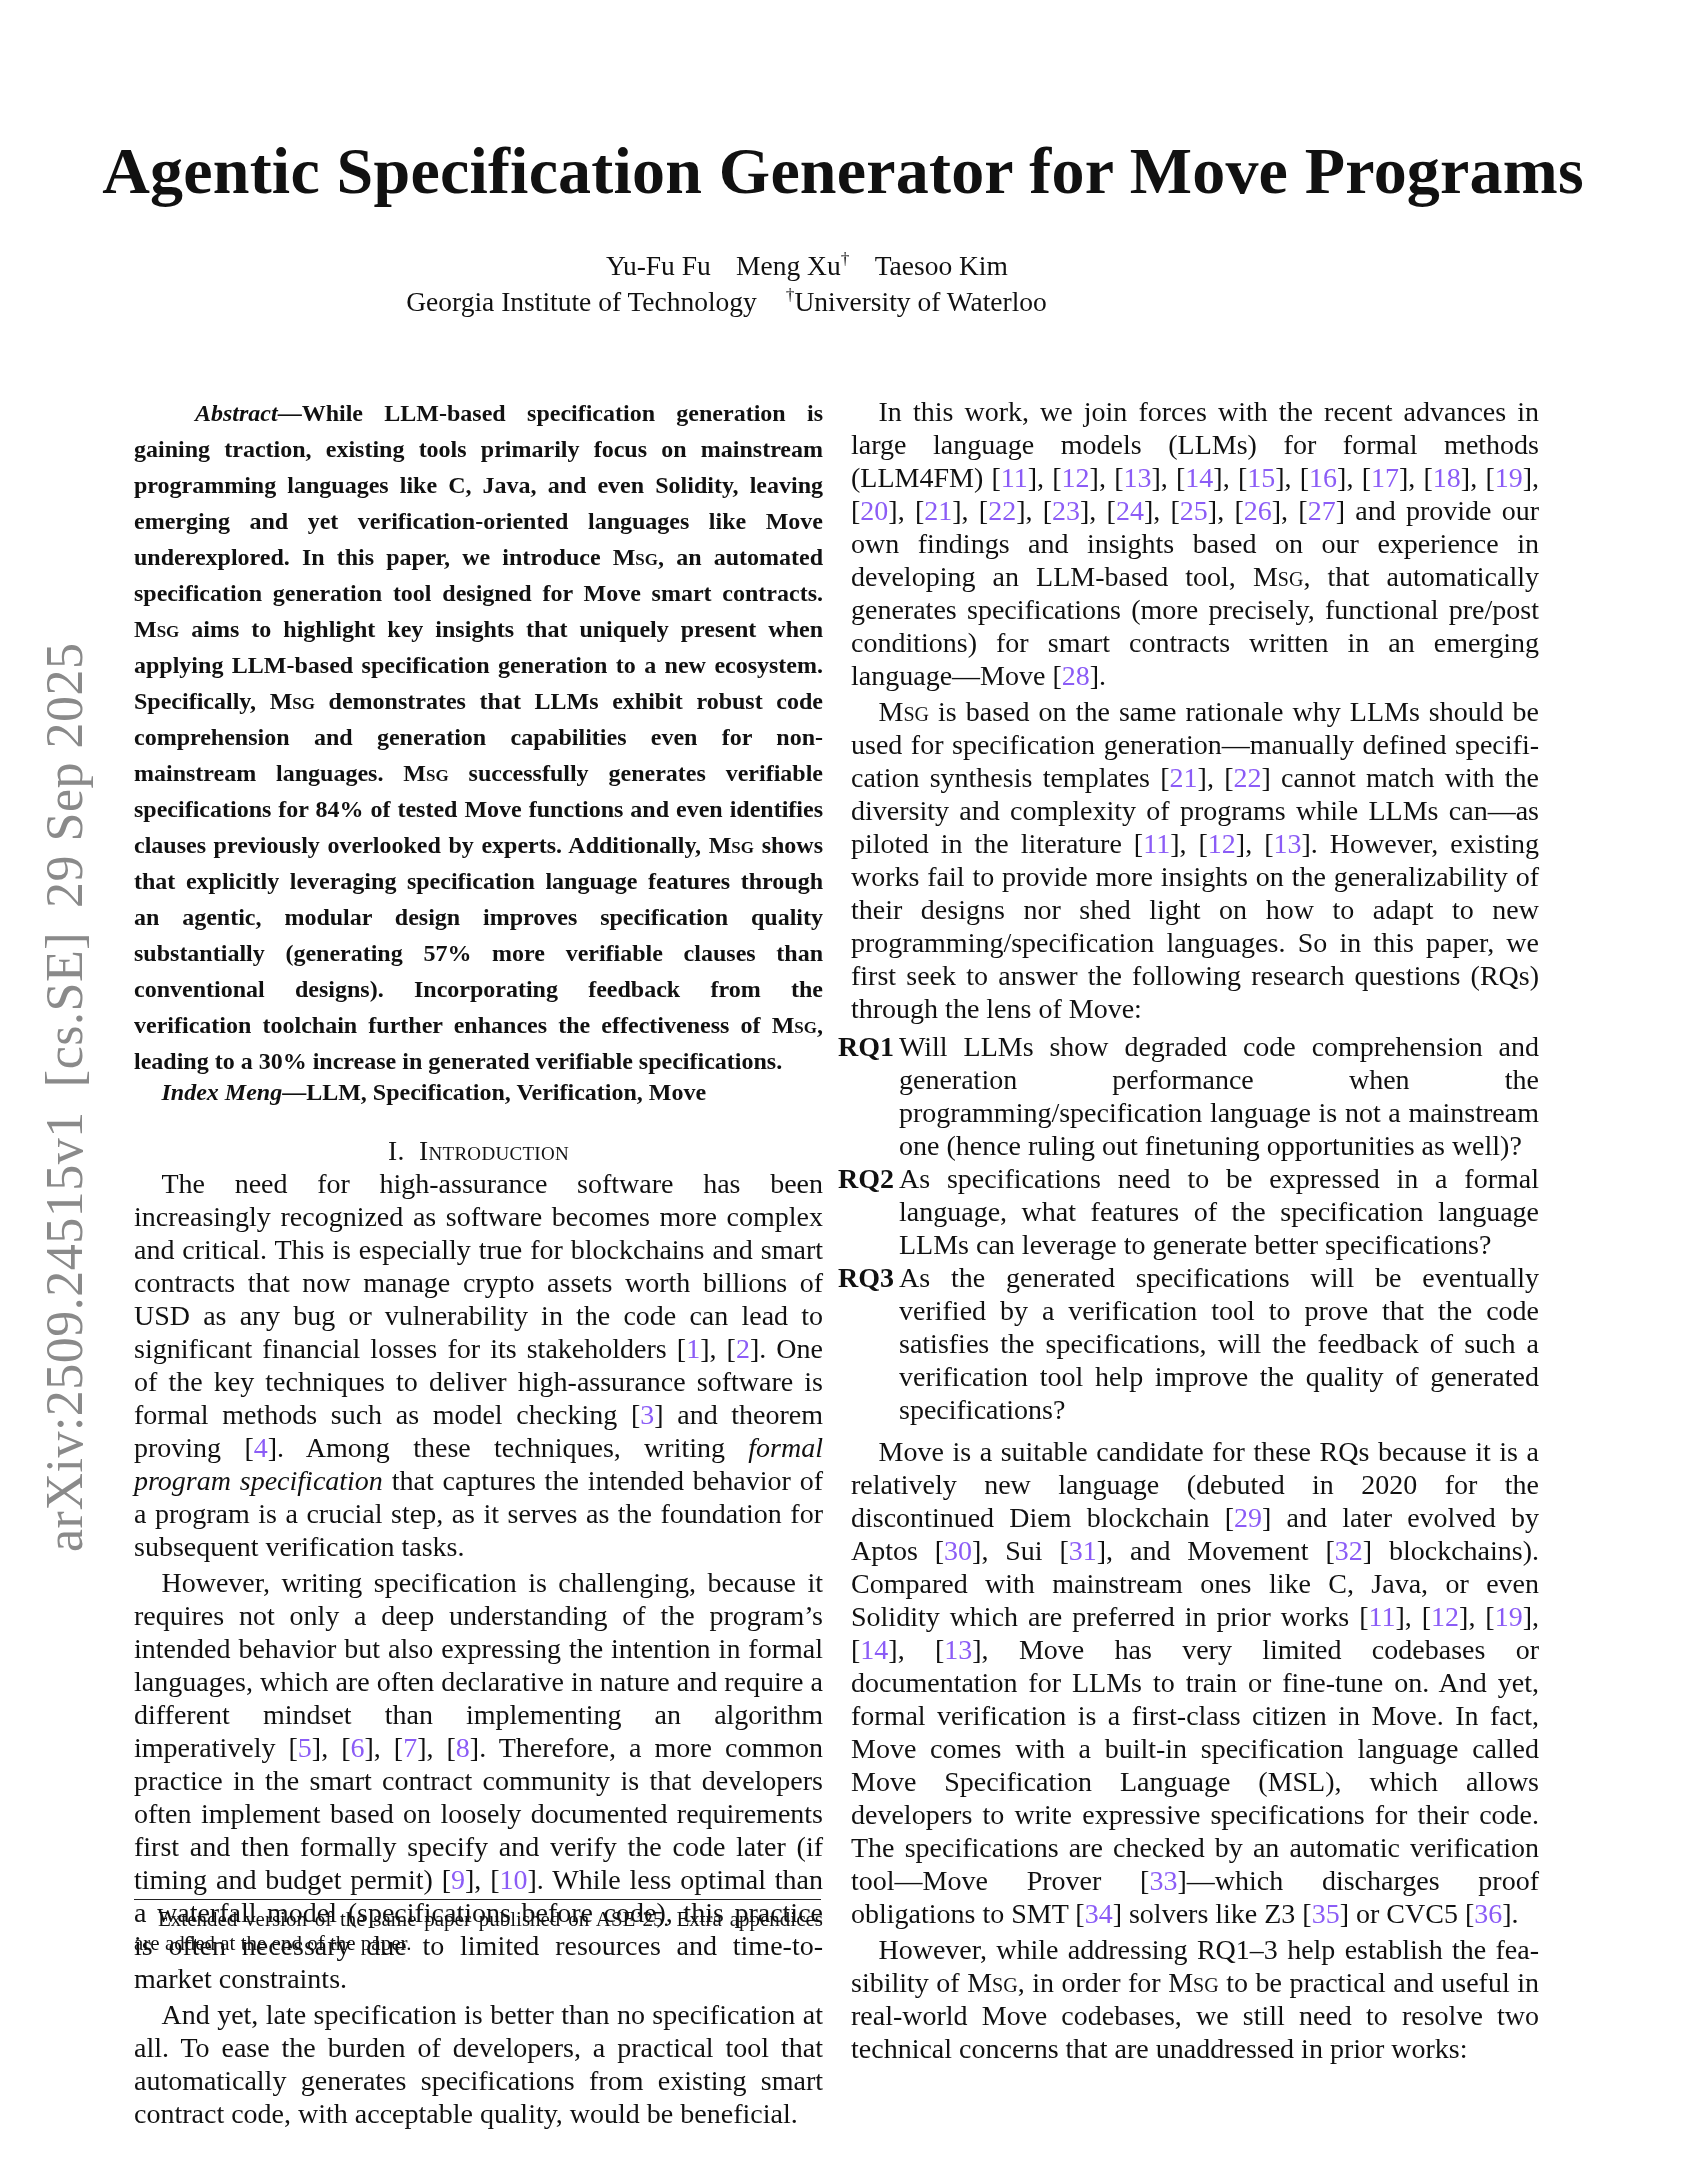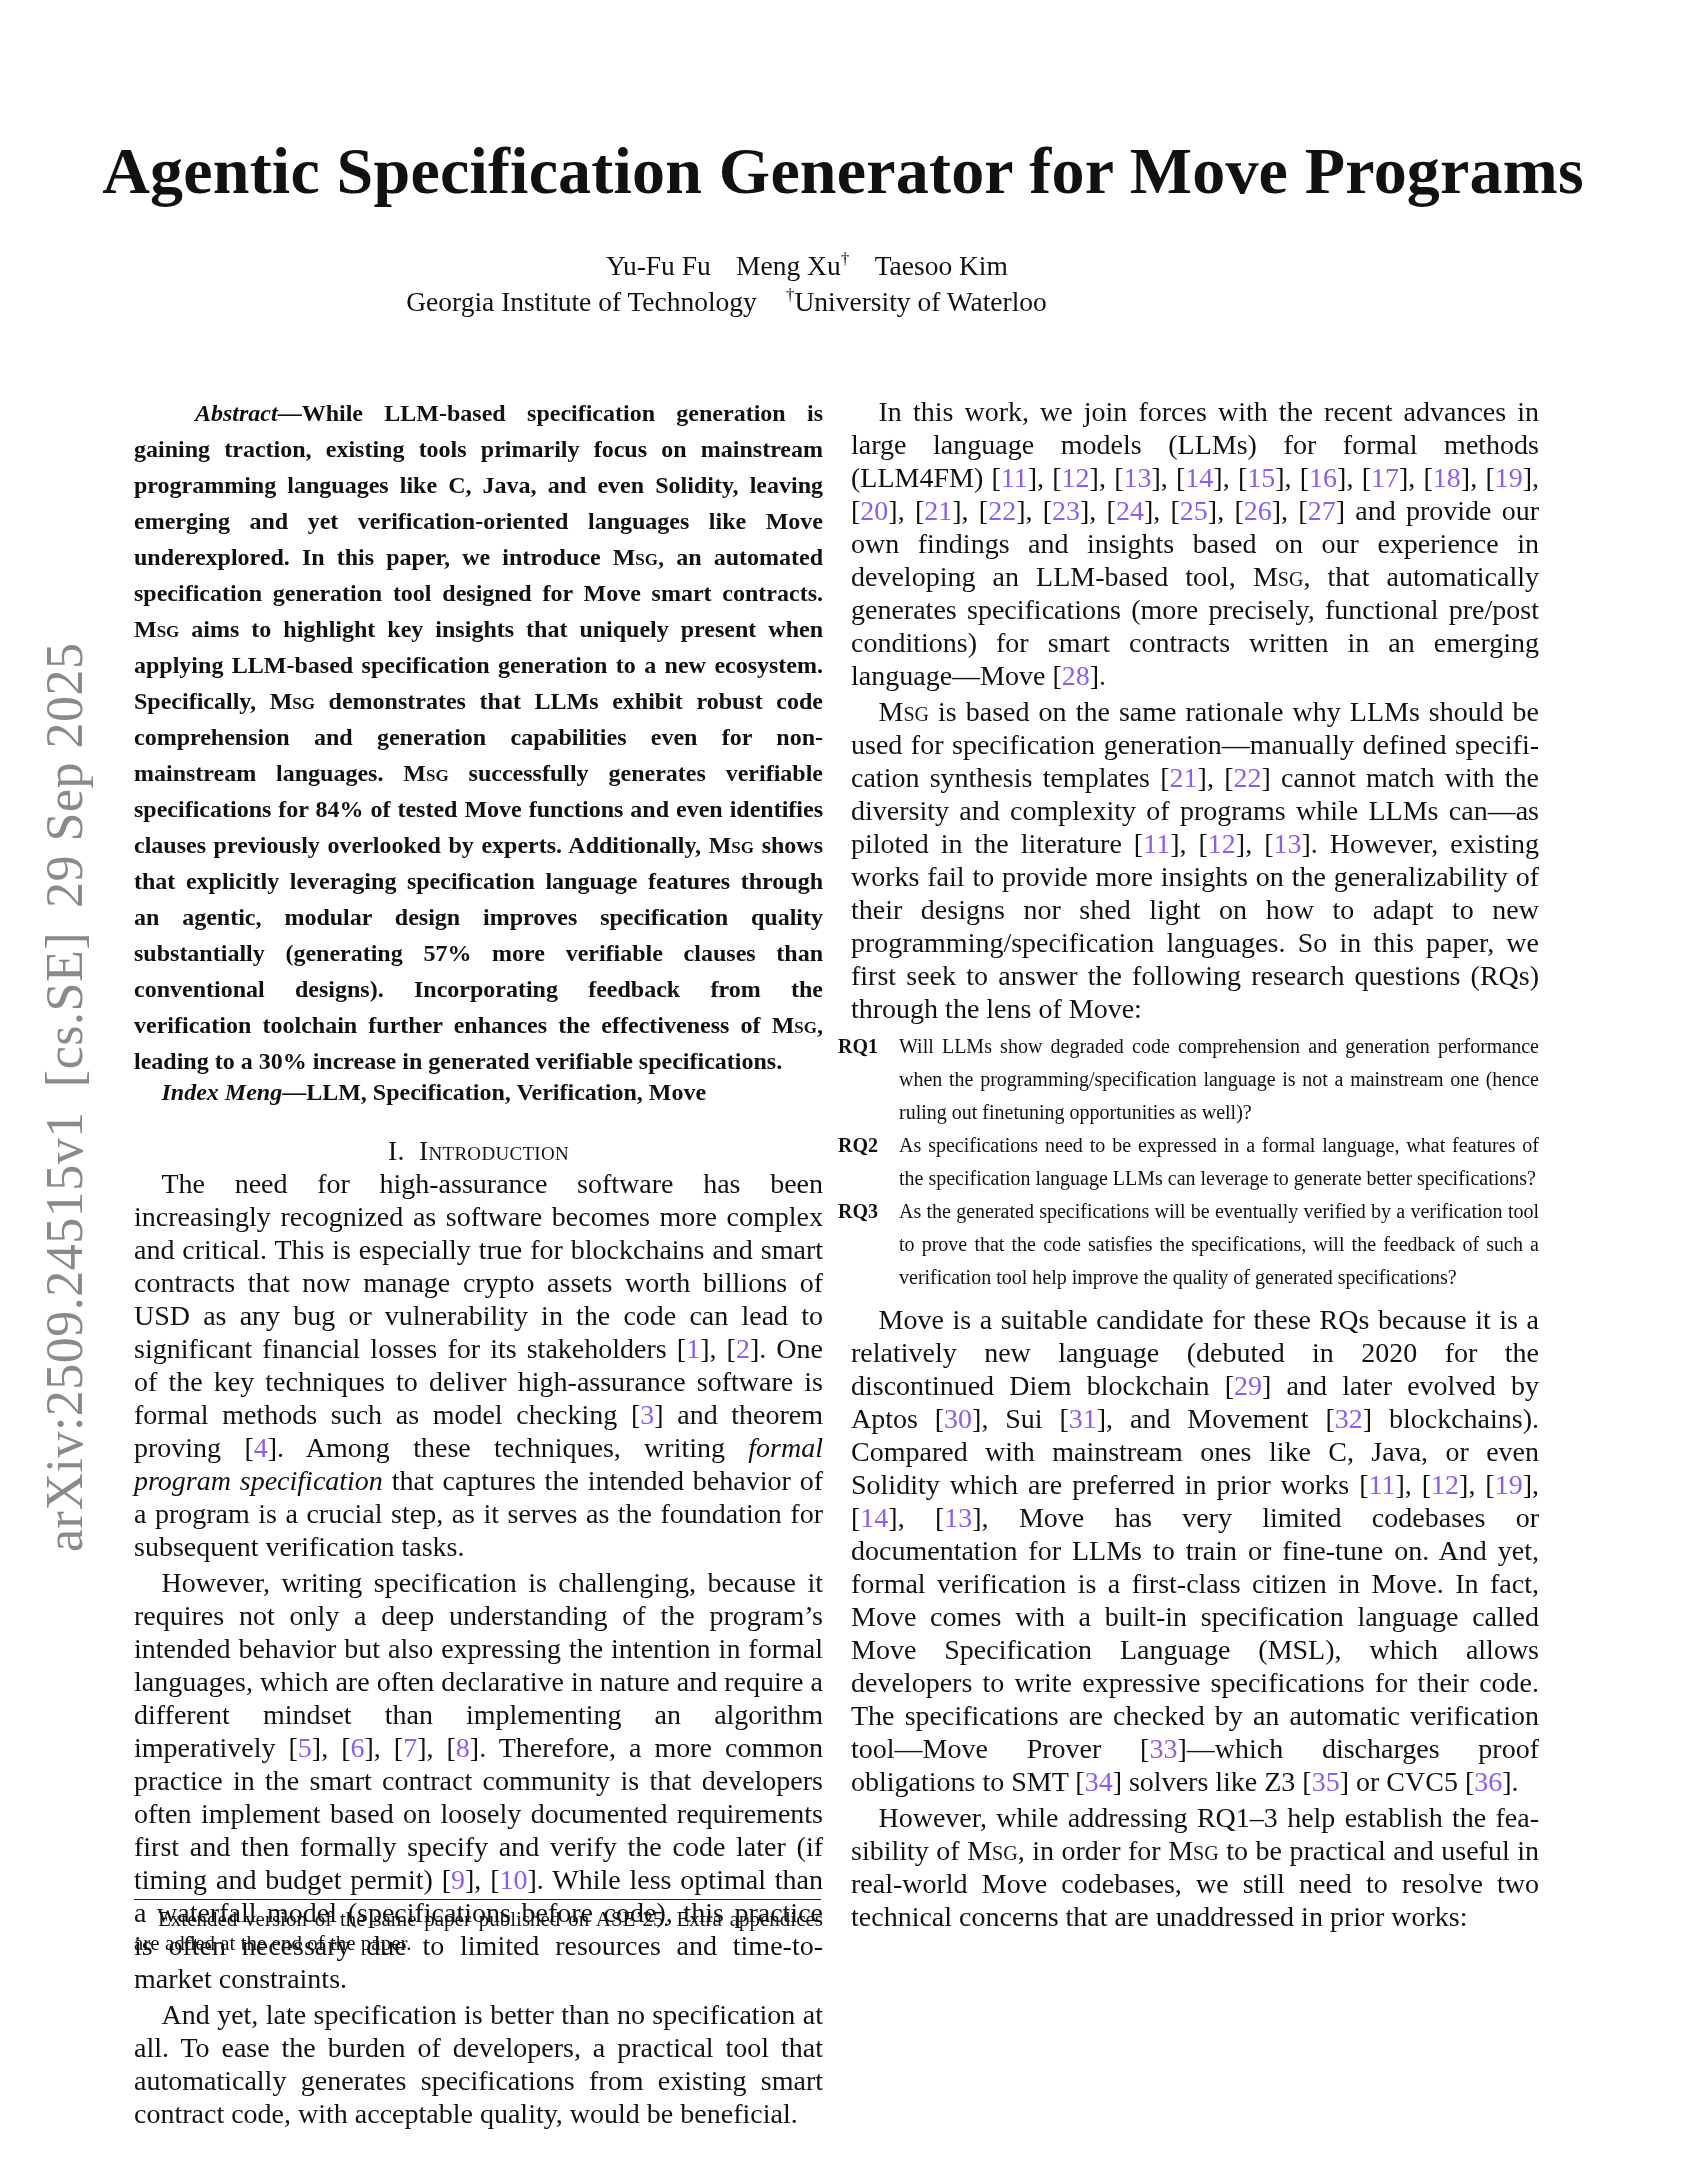--- a/index.html
+++ b/index.html
@@ -56,21 +56,21 @@
     font-size: 28px; line-height: 33px; text-align: justify; margin: 0;
     text-indent: 27.5px; hyphens: manual;
   }
   .para + .para { margin-top: 2.8px; }
   .cite { color: #8b5cf6; margin-top: 26px; }
   .sc { font-variant: small-caps; }
   .it { font-style: italic; }
 
   .rq-list { margin: 5.5px 0 9.2px 0; padding: 0; list-style: none; }
   .rq-item { position: relative; padding-left: 61px; margin-left: -13px;
-    font-size: 20px; line-height: 33px; text-align: justify; }
+    font-size: 28px; line-height: 33px; text-align: justify; }
   .rq-label { position: absolute; left: 0; top: 0; font-weight: bold; }
   .rq-body { display: block; padding-left: 0; }
 
   .footnote-rule {
     position: absolute; left: 134px; width: 687px; top: 1899px;
     border-top: 1.5px solid #222222; height: 0;
   }
   .footnote {
     position: absolute; left: 134px; width: 689px; top: 1907px;
     font-size: 21px; line-height: 24px; text-align: justify; text-indent: 24px; margin: 0;

